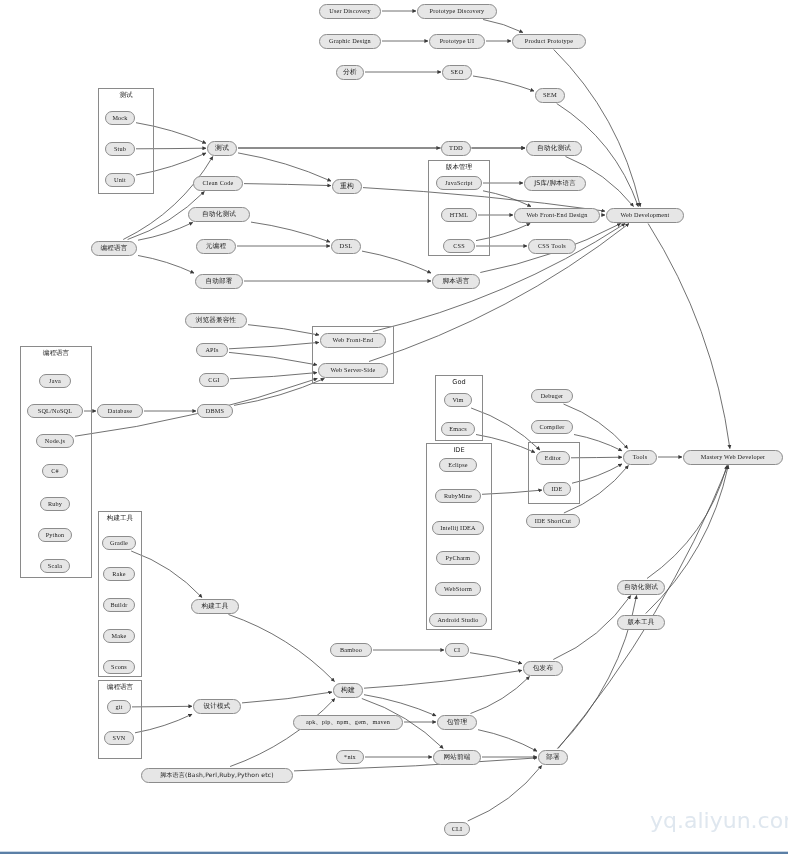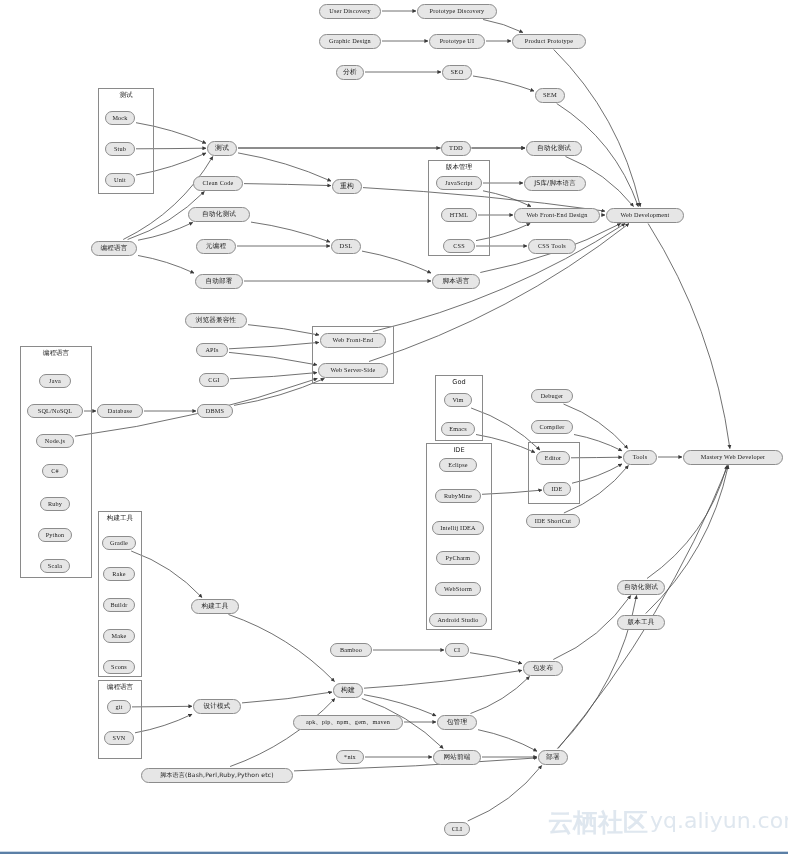--- a/index.html
+++ b/index.html
@@ -226,18 +226,17 @@
       <div class="node" style="left: 437px; top: 714.5px; width: 40px; height: 15px; font-size: 6.6px; font-family: &quot;DejaVu Sans&quot;, &quot;Liberation Sans&quot;, sans-serif;">包管理</div>
       <div class="node" style="left: 336px; top: 750px; width: 28px; height: 14px; font-size: 6.2px;">*nix</div>
       <div class="node" style="left: 433px; top: 749.5px; width: 48px; height: 15px; font-size: 6.6px; font-family: &quot;DejaVu Sans&quot;, &quot;Liberation Sans&quot;, sans-serif;">网站前端</div>
       <div class="node" style="left: 538px; top: 749.5px; width: 30px; height: 15px; font-size: 6.8px; font-family: &quot;DejaVu Sans&quot;, &quot;Liberation Sans&quot;, sans-serif;">部署</div>
       <div class="node" style="left: 141px; top: 767.5px; width: 152px; height: 15px; font-size: 6px; font-family: &quot;DejaVu Sans&quot;, &quot;Liberation Sans&quot;, sans-serif;">脚本语言(Bash,Perl,Ruby,Python etc)</div>
       <div class="node" style="left: 444px; top: 822px; width: 26px; height: 14px; font-size: 6.2px;">CLI</div>
       <div class="node" style="left: 617px; top: 579.5px; width: 48px; height: 15px; font-size: 6.6px; font-family: &quot;DejaVu Sans&quot;, &quot;Liberation Sans&quot;, sans-serif;">自动化测试</div>
       <div class="node" style="left: 617px; top: 614.5px; width: 48px; height: 15px; font-size: 6.6px; font-family: &quot;DejaVu Sans&quot;, &quot;Liberation Sans&quot;, sans-serif;">版本工具</div>
     </div>
 
-  <div class="watermark wm-cn" style="left:548px;top:806px;font-size:25px;font-weight:bold;">云栖社区</div>
   <div class="watermark" style="left:650px;top:808px;font-size:22px;">yq.aliyun.com</div>
 
   <div class="bottom-rule2"></div>
   <div class="bottom-rule"></div>
 </div>
 
 </body></html>

